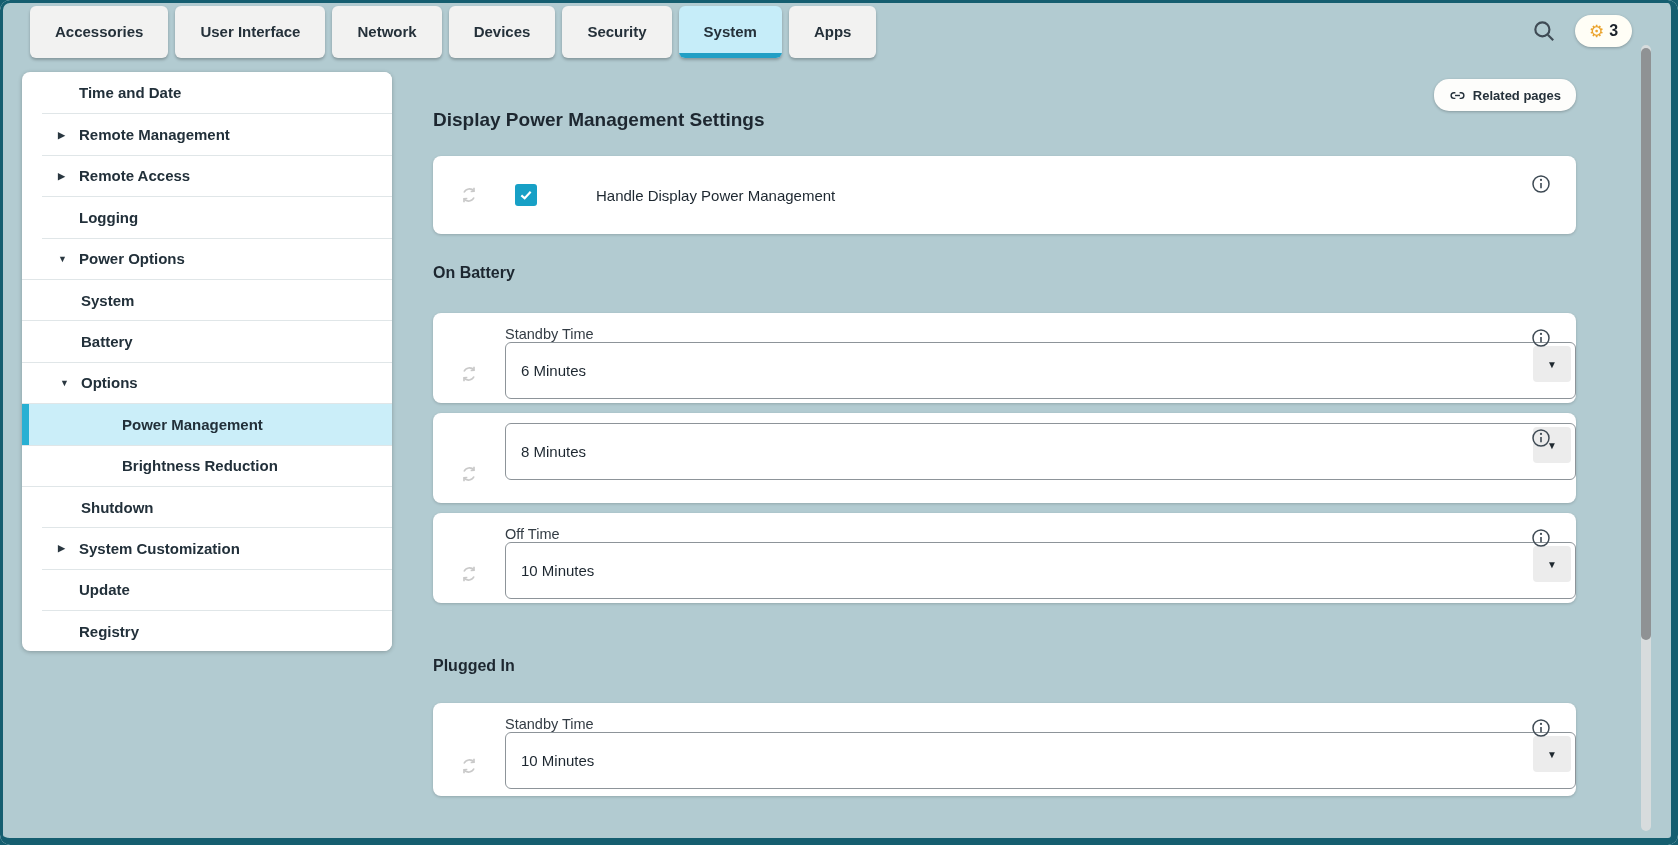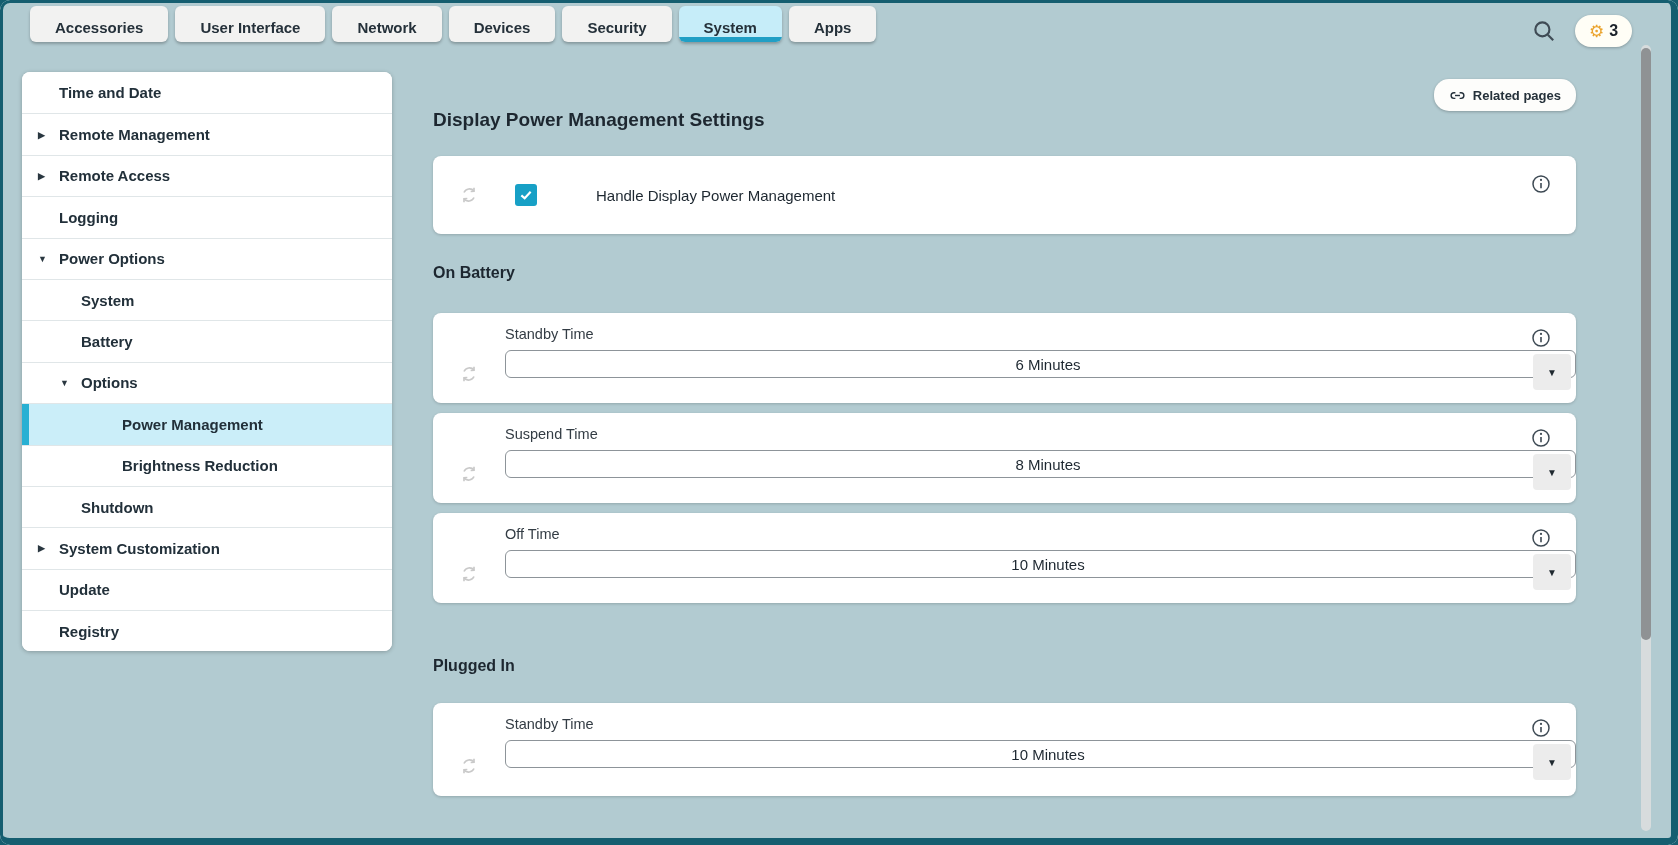--- a/index.html
+++ b/index.html
@@ -12,21 +12,21 @@
     position:relative; width:1678px; height:845px;
     background:#b2cbd1; overflow:hidden; border-radius:10px;
   }
   .frame {
     position:absolute; inset:0; z-index:60; pointer-events:none;
     border:3px solid #155e70; border-right-width:7px; border-bottom-width:7px;
     border-radius:10px;
   }
 
   
-  .tabs { position:absolute; left:30px; top:6px; height:36px; display:flex; gap:7px; z-index:5; }
+  .tabs { position:absolute; left:30px; top:6px; height:52px; display:flex; gap:7px; z-index:5; }
   .tab {
     border:none; cursor:pointer; position:relative; overflow:hidden;
     background:#f2f2f1; color:#25313a; border-radius:6px;
     font:700 15px/44px "Liberation Sans", sans-serif; padding:0 25px;
     box-shadow:0 2px 3px rgba(0,0,0,.25);
   }
   .tab--active { background:#c6edf9; }
   .tab--active::after {
     content:""; position:absolute; left:0; right:0; bottom:0; height:5px; background:#219fc5;
   }
@@ -50,21 +50,21 @@
     background:#ffffff; border-radius:8px; overflow:hidden;
     box-shadow:0 1px 4px rgba(0,0,0,.25);
   }
   .side-item {
     height:41.4px; display:flex; align-items:center; cursor:pointer; position:relative;
     font-weight:700; font-size:15px; color:#22303a; border-top:1px solid #e0e6e8;
     background:#fff;
   }
   .side-item:first-child { border-top:none; }
   .side-item .arrow { width:21px; flex:none; font-size:9px; color:#2a3740; }
-  .lvl1 { padding-left:16px; }
+  .lvl1 { padding-left:16px;margin-left:20px; }
   .lvl2 { padding-left:38px; }
   .lvl3 { padding-left:79px; }
   .side-item--active { background:#cbeef9; box-shadow:inset 7px 0 0 #28b0d3; }
 
   
   .main { position:absolute; left:433px; top:72px; width:1143px; z-index:3; }
   .related-row { height:30px; margin-top:7px; display:flex; justify-content:flex-end; }
   .related-btn {
     height:30px; border:none; border-radius:15px; background:#fdfdfb; cursor:pointer;
     display:flex; align-items:center; gap:7px; padding:16px 15px;
@@ -94,23 +94,23 @@
   .gt-onbattery { margin-top:30px; }
   .gt-pluggedin { margin-top:54px; }
   .card--field { height:90px; display:flex; padding-top:10px; }
   .card--field + .card--field { margin-top:10px; }
   .card--field .sync-col { align-items:center; padding-top:22px; }
   .first-of-group { margin-top:31px; }
   .gt-pluggedin + .card--field { margin-top:28px; height:93px; }
   .field { flex:1; }
   .field-label { font-size:14.5px; color:#333c44; margin-top:3px; }
   .select {
-    position:relative; margin-top:8px; height:28px; width:100%;
+    position:relative; height:57px; width:100%;
     border:1px solid #8d9499; border-radius:6px; background:#fff; cursor:pointer;
-    display:flex; align-items:center;justify-content:center;
+    display:flex; align-items:center;
   }
   .select-value { font-size:15px; color:#1d2730; padding-left:15px; }
   .sel-btn {
     position:absolute; right:4px; top:3px; width:38px; height:36px;
     background:#ececec; border-radius:4px;
     display:flex; align-items:center; justify-content:center;
   }
   .sel-btn .tri { font-size:10px; color:#1e282f; }
 
   
@@ -278,21 +278,20 @@
     <section class="card card--field">
       <span class="sync-col">
         <svg width="20" height="20" viewBox="0 0 24 24" fill="none" stroke="#c9c9c9" stroke-width="2">
           <path d="M6 9 A7.2 7.2 0 0 1 18 7.2"></path>
           <polyline points="18 3.2 18 7.4 14 7.8"></polyline>
           <path d="M18 15 A7.2 7.2 0 0 1 6 16.8"></path>
           <polyline points="6 20.8 6 16.6 10 16.2"></polyline>
         </svg>
       </span>
       <div class="field">
-        <div class="field-label">Suspend Time</div>
         <div class="select">
           <span class="select-value">8 Minutes</span>
           <span class="sel-btn">
             <span class="tri">▼</span>
           </span>
         </div>
       </div>
       <button class="info-btn">
         <svg width="20" height="20" viewBox="0 0 20 20" fill="none">
           <circle cx="10" cy="10" r="8" stroke="#3e4a54" stroke-width="1.5"></circle>

